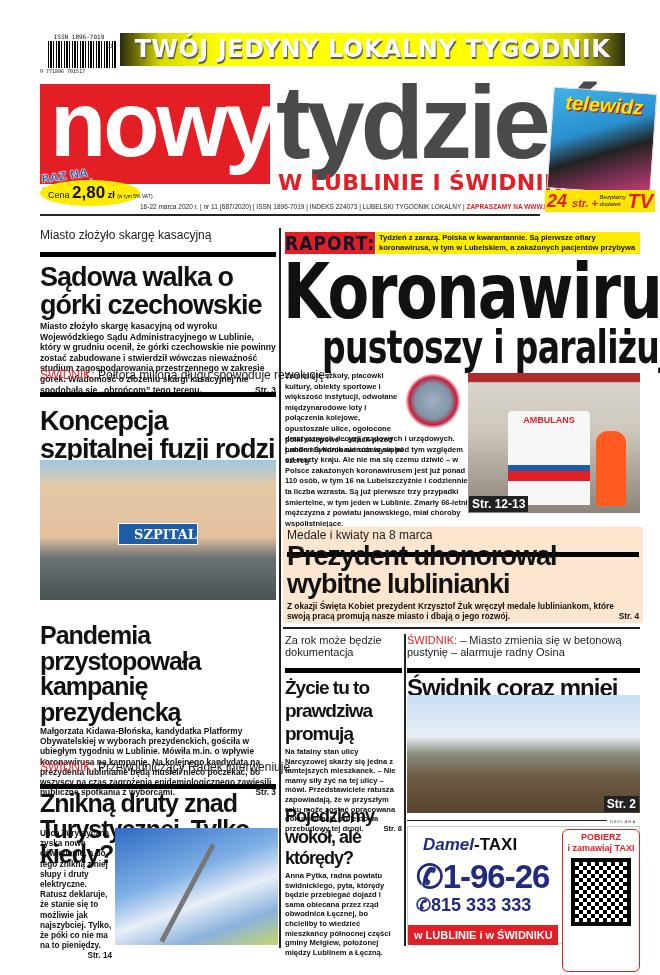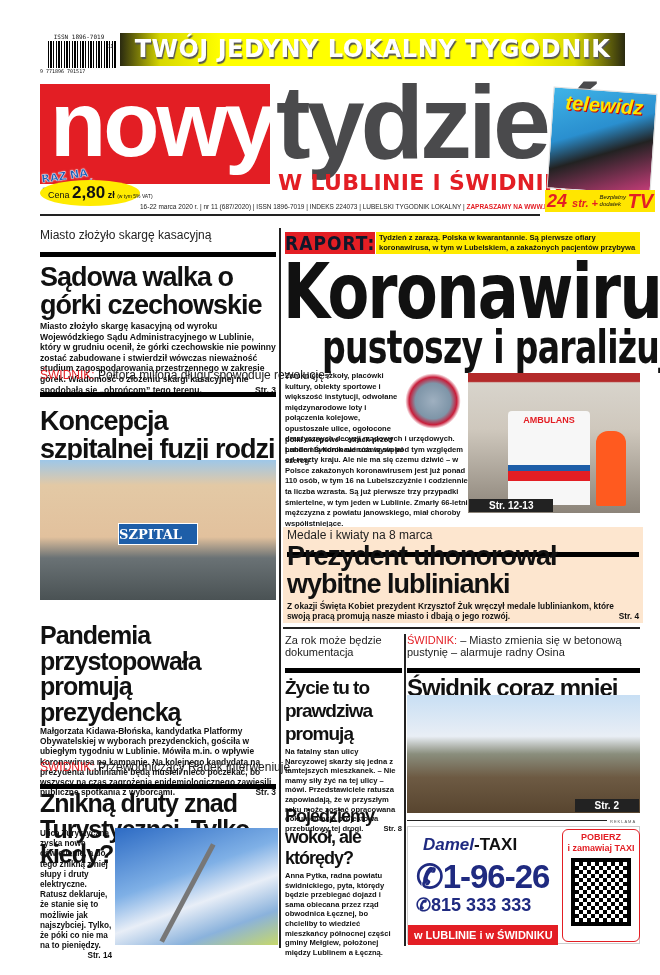--- a/index.html
+++ b/index.html
@@ -33,51 +33,51 @@
 #tv-free{font-size:6px;font-style:italic;line-height:7px}
 #tv-tv{font-size:20px;font-weight:900;color:#e31e24;font-style:italic}
 
 .kicker{font-size:12px;border-bottom:5px solid #000000;padding-bottom:10px;white-space:nowrap;color:#222}
 .kicker .red{color:#e31e24}
 .head{font-weight:700;color:#111;letter-spacing:-1px;line-height:1.02}
 .body{font-size:9.3px;line-height:11.5px;color:#111;font-weight:700}
 .str{float:right;font-weight:700}
 .photo{position:absolute;overflow:hidden}
 #szpital-photo{left:40px;top:460px;width:236px;height:140px;background:linear-gradient(180deg,#9ec7e8 0,#e3c9a5 18%,#e2c19d 55%,#6a7275 70%,#4a5254 100%)}
-#szpital-sign{position:absolute;left:78px;top:63px;width:80px;height:22px;background:#1e5ea8;color:#fff;font-family:"DejaVu Serif",serif;font-weight:700;font-size:13px;text-align:left;line-height:22px;border:1px solid #fff}
+#szpital-sign{position:absolute;left:78px;top:63px;width:80px;height:22px;background:#1e5ea8;color:#fff;font-family:"DejaVu Serif",serif;font-weight:700;font-size:13px;text-align:right;line-height:22px;border:1px solid #fff}
 #pole-photo{left:115px;top:828px;width:163px;height:117px;background:linear-gradient(160deg,#2d6bc4 0,#7fb0e6 40%,#e8eef7 60%,#8ab2dc 80%,#c7d86a 100%)}
 .divider-v{position:absolute;width:1.5px;background:#222}
 
 #raport-red{left:285px;top:232px;width:90px;height:22px;background:#e31e24;color:#0f172a;font-weight:900;font-size:19px;line-height:22px;text-align:left;letter-spacing:1px;font-family:"DejaVu Sans",sans-serif;font-stretch:condensed}
 #raport-yellow{left:376px;top:232px;width:264px;height:22px;background:#ffeb00;font-size:7.6px;font-weight:700;line-height:10px;padding:1px 3px}
 #koro{left:283px;top:252px;font-size:76px;font-weight:900;letter-spacing:-2px;line-height:80px;transform:scaleX(0.8);transform-origin:left;white-space:nowrap;font-family:"DejaVu Sans",sans-serif}
 #pust{left:322px;top:322px;font-size:46px;font-weight:900;letter-spacing:-1px;line-height:50px;transform:scaleX(0.72);transform-origin:left;white-space:nowrap;font-family:"DejaVu Sans",sans-serif}
 #koro-body{left:285px;top:371px;width:180px;font-size:7.6px;line-height:10.6px;font-weight:700}
 #virus{left:405px;top:373px;width:56px;height:56px;border-radius:50%;background:radial-gradient(circle,#9fb0c0 0,#7e95a8 45%,#c81d3a 60%,transparent 70%)}
 #koro-body2{left:285px;top:434px;width:185px;font-size:7.6px;line-height:10.6px;font-weight:700}
 #amb-photo{left:468px;top:373px;width:172px;height:140px;background:linear-gradient(180deg,#b32a2a 0,#b32a2a 6%,#d8d4cc 7%,#cfc8bd 40%,#8c8479 100%)}
 #amb-van{position:absolute;left:40px;top:38px;width:82px;height:94px;background:#f7f7f7;border-radius:4px 4px 0 0}
 #amb-label{position:absolute;left:0;top:4px;width:82px;text-align:center;color:#e31e24;font-weight:900;font-size:9px}
 #amb-stripe{position:absolute;left:0;top:54px;width:82px;height:6px;background:#1e5ea8}
 #amb-red{position:absolute;left:0;top:60px;width:82px;height:10px;background:#e31e24}
 #amb-suit{position:absolute;left:128px;top:58px;width:30px;height:75px;background:#ff5a1f;border-radius:12px 12px 2px 2px}
-.str-tag{position:absolute;background:#222;color:#fff;font-size:10px;font-weight:700;padding:1px 20px}
+.str-tag{position:absolute;background:#222;color:#fff;font-size:12px;font-weight:700;padding:1px 3px}
 #prez-box{left:283px;top:527px;width:360px;height:96px;background:#fde6cf}
 #prez-kicker{left:287px;top:528px;width:352px}
 #prez-head{left:287px;top:543px;font-size:27px}
 #prez-body{left:287px;top:601px;width:352px;font-size:8.3px;line-height:10px}
 #rule-mid{left:283px;top:627px;width:357px;height:1.5px;background:#222}
 #trees-photo{left:407px;top:695px;width:233px;height:118px;background:linear-gradient(180deg,#c8dff4 0,#e9eef5 35%,#8a8e7d 50%,#6d5a43 70%,#58452f 100%)}
 #ad{left:407px;top:826px;width:233px;height:118px;border:1px solid #ccc}
 #ad-damel{position:absolute;left:15px;top:8px;font-size:17px;font-weight:900;font-style:italic;color:#1f2a80}
 #ad-damel span{font-style:normal;color:#111}
 #ad-phone1{position:absolute;left:8px;top:30px;font-size:33px;font-weight:900;color:#1f2a80;letter-spacing:-1px}
 #ad-phone2{position:absolute;left:8px;top:67px;font-size:18px;font-weight:900;color:#1f2a80}
 #ad-band{position:absolute;left:0;top:98px;width:150px;height:20px;background:#e31e24;color:#fff;font-weight:900;font-size:11px;line-height:20px;padding-left:6px;white-space:nowrap}
-#ad-qrbox{position:absolute;left:154px;top:2px;width:78px;height:113px;border:1.5px solid #e31e24;border-radius:6px;background:#fff}
+#ad-qrbox{position:absolute;left:154px;top:2px;width:78px;height:143px;border:1.5px solid #e31e24;border-radius:6px;background:#fff}
 #ad-pobierz{text-align:center;color:#e31e24;font-weight:900;font-size:9px;line-height:11px;margin-top:2px}
 #ad-qr{width:60px;height:68px;margin:4px auto 0;background:repeating-conic-gradient(#000 0 25%,#fff 0 50%) 0 0/8px 8px;border:4px solid #000}
 #reklama{left:610px;top:819px;font-size:4px;color:#555;letter-spacing:1px}
 </style>
 </head>
 <body>
 
 <div id="barcode" class="abs">
   <span class="isbn">ISSN 1896-7019</span>
   <div class="bars"></div>
@@ -124,21 +124,21 @@
 <div class="abs" style="left:40px;top:368px;width:236px">
   <div class="kicker"><span class="red">ŚWIDNIK:</span><span> Półtora miliona długu spowoduje rewolucję?</span></div>
   <div class="head" style="font-size:27px;margin-top:11px">Koncepcja szpitalnej fuzji rodzi obawy</div>
   <div class="body" style="font-size:8.6px;line-height:10.6px;margin-top:2px"><span>Czy z powodu 1,5 mln złotych długu dojdzie do połączenia szpitali w Świdniku i Łęcznej?</span> <span class="str">Str. 2</span></div>
 </div>
 <div id="szpital-photo" class="photo">
   <div id="szpital-sign">SZPITAL</div>
 </div>
 
 <div class="abs" style="left:40px;top:621px;width:236px">
-  <div class="head" style="font-size:25px;margin-top:2px">Pandemia przystopowała promują prezydencką</div>
+  <div class="head" style="font-size:25px;margin-top:2px">Pandemia przystopowała kampanię prezydencką</div>
   <div class="body" style="font-size:8.4px;line-height:10.2px;margin-top:1px"><span>Małgorzata Kidawa-Błońska, kandydatka Platformy Obywatelskiej w wyborach prezydenckich, gościła w ubiegłym tygodniu w Lublinie. Mówiła m.in. o wpływie koronawirusa na kampanię. Na kolejnego kandydata na prezydenta lublinianie będą musieli nieco poczekać, bo wszyscy na czas zagrożenia epidemiologicznego zawiesili publiczne spotkania z wyborcami.</span> <span class="str">Str. 3</span></div>
 </div>
 
 <div class="abs" style="left:40px;top:760px;width:236px">
   <div class="kicker"><span class="red">ŚWIDNIK:</span><span> Przewodniczący Radek interweniuje</span></div>
   <div class="head" style="font-size:25px;margin-top:2px">Znikną druty znad Turystycznej. Tylko kiedy?</div>
 </div>
 <div class="abs body" style="left:40px;top:829px;width:72px;font-size:8.2px;line-height:10.2px"><span>Ulica Turystyczna zyska nowe oświetlenie, a do tego znikną z niej słupy i druty elektryczne. Ratusz deklaruje, że stanie się to możliwie jak najszybciej. Tylko, że póki co nie ma na to pieniędzy.</span><br><span class="str">Str. 14</span></div>
 <div id="pole-photo" class="photo">
   <div style="position:absolute;left:70px;top:10px;width:5px;height:110px;background:#777;transform:rotate(28deg)"></div>

